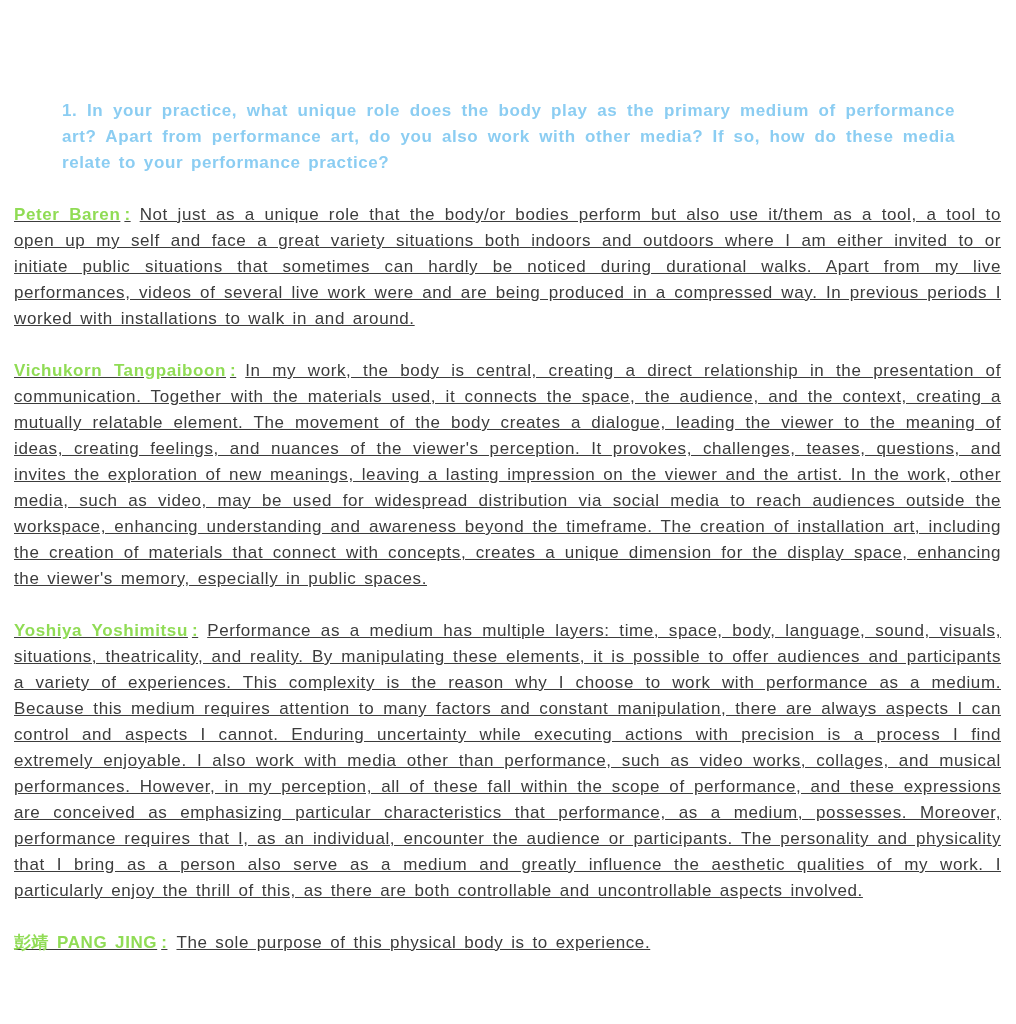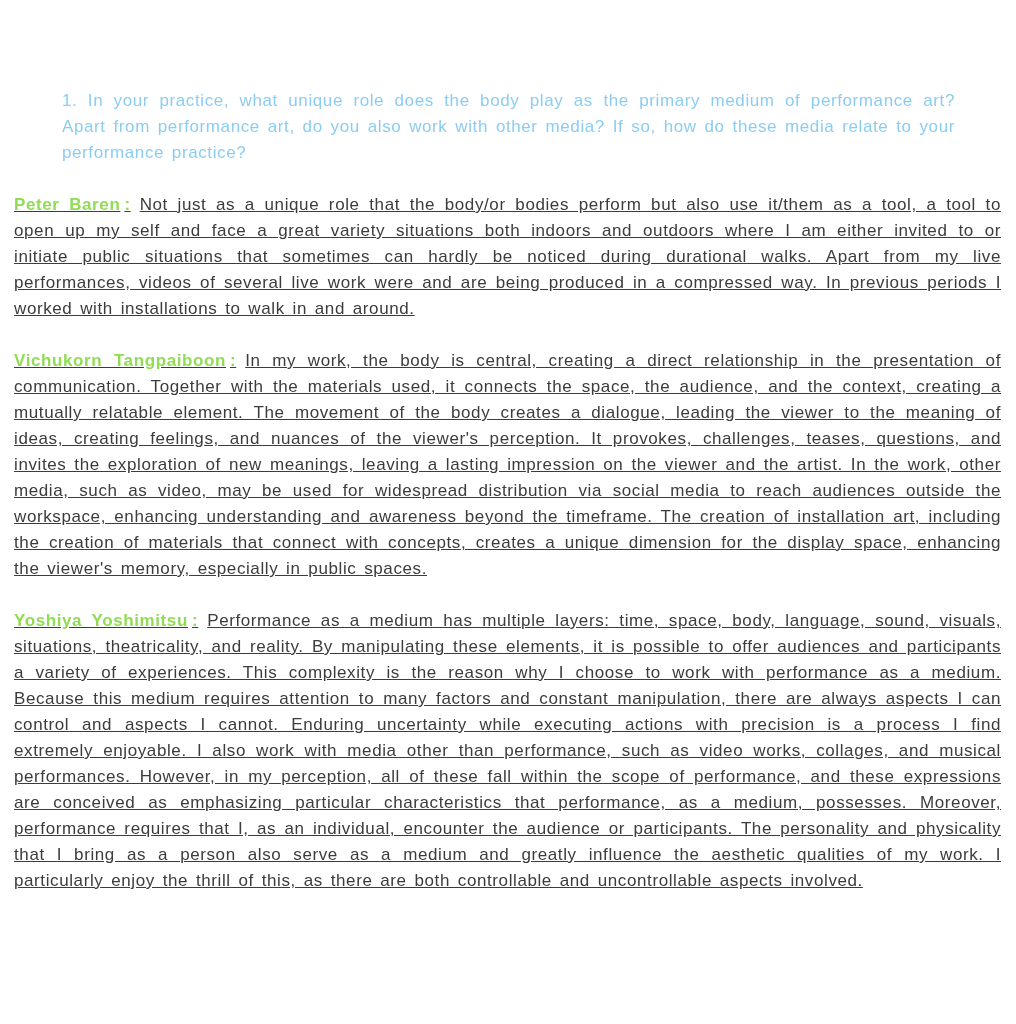--- a/index.html
+++ b/index.html
@@ -16,22 +16,22 @@
     line-height: 26px;
     letter-spacing: 0.6px;
     word-spacing: 2.5px;
     padding: 82px 15px 0 14px;
     overflow: hidden;
     text-align: justify;
   }
 
   .question {
     color: var(--question-color, #8bcdf2);
-    font-weight: normal;
-    margin: 6px 46px 26px 48px;
+    font-weight: bold;
+    margin: 16px 46px 26px 48px;
     text-align: justify;
   }
 
   .answer {
     margin-bottom: 26px;
     text-align: justify;
     text-decoration: underline;
   }
 
   .speaker {
@@ -55,14 +55,15 @@
 <div class="page">
 
   <div class="question">1. In your practice, what unique role does the body play as the primary medium of performance art? Apart from performance art, do you also work with other media? If so, how do these media relate to your performance practice?</div>
 
   <p class="answer"><span class="speaker">Peter Baren</span><span class="colon">:</span><span class="answer-text">Not just as a unique role that the body/or bodies perform but also use it/them as a tool, a tool to open up my self and face a great variety situations both indoors and outdoors where I am either invited to or initiate public situations that sometimes can hardly be noticed during durational walks.  Apart from my live performances, videos of several live work were and are being produced in a compressed way. In previous periods I worked with installations to walk in and around.</span></p>
 
   <p class="answer"><span class="speaker">Vichukorn Tangpaiboon</span><span class="colon">:</span><span class="answer-text">In my work, the body is central, creating a direct relationship in the presentation of communication. Together with the materials used, it connects the space, the audience, and the context, creating a mutually relatable element.  The movement of the body creates a dialogue, leading the viewer to the meaning of ideas, creating feelings, and nuances of the viewer's perception. It provokes, challenges, teases, questions, and invites the exploration of new meanings, leaving a lasting impression on the viewer and the artist.  In the work, other media, such as video, may be used for widespread distribution via social media to reach audiences outside the workspace, enhancing understanding and awareness beyond the timeframe. The creation of installation art, including the creation of materials that connect with concepts, creates a unique dimension for the display space, enhancing the viewer's memory, especially in public spaces.</span></p>
 
   <p class="answer"><span class="speaker">Yoshiya Yoshimitsu</span><span class="colon">:</span><span class="answer-text">Performance as a medium has multiple layers: time, space, body, language, sound, visuals, situations, theatricality, and reality. By manipulating these elements, it is possible to offer audiences and participants a variety of experiences. This complexity is the reason why I choose to work with performance as a medium. Because this medium requires attention to many factors and constant manipulation, there are always aspects I can control and aspects I cannot. Enduring uncertainty while executing actions with precision is a process I find extremely enjoyable. I also work with media other than performance, such as video works, collages, and musical performances. However, in my perception, all of these fall within the scope of performance, and these expressions are conceived as emphasizing particular characteristics that performance, as a medium, possesses. Moreover, performance requires that I, as an individual, encounter the audience or participants. The personality and physicality that I bring as a person also serve as a medium and greatly influence the aesthetic qualities of my work. I particularly enjoy the thrill of this, as there are both controllable and uncontrollable aspects involved.</span></p>
 
+  <p class="answer"><span class="speaker">彭靖 PANG JING</span><span class="colon">:</span><span class="answer-text">The sole purpose of this physical body is to experience.</span></p>
 
 </div>
 
 </body></html>

